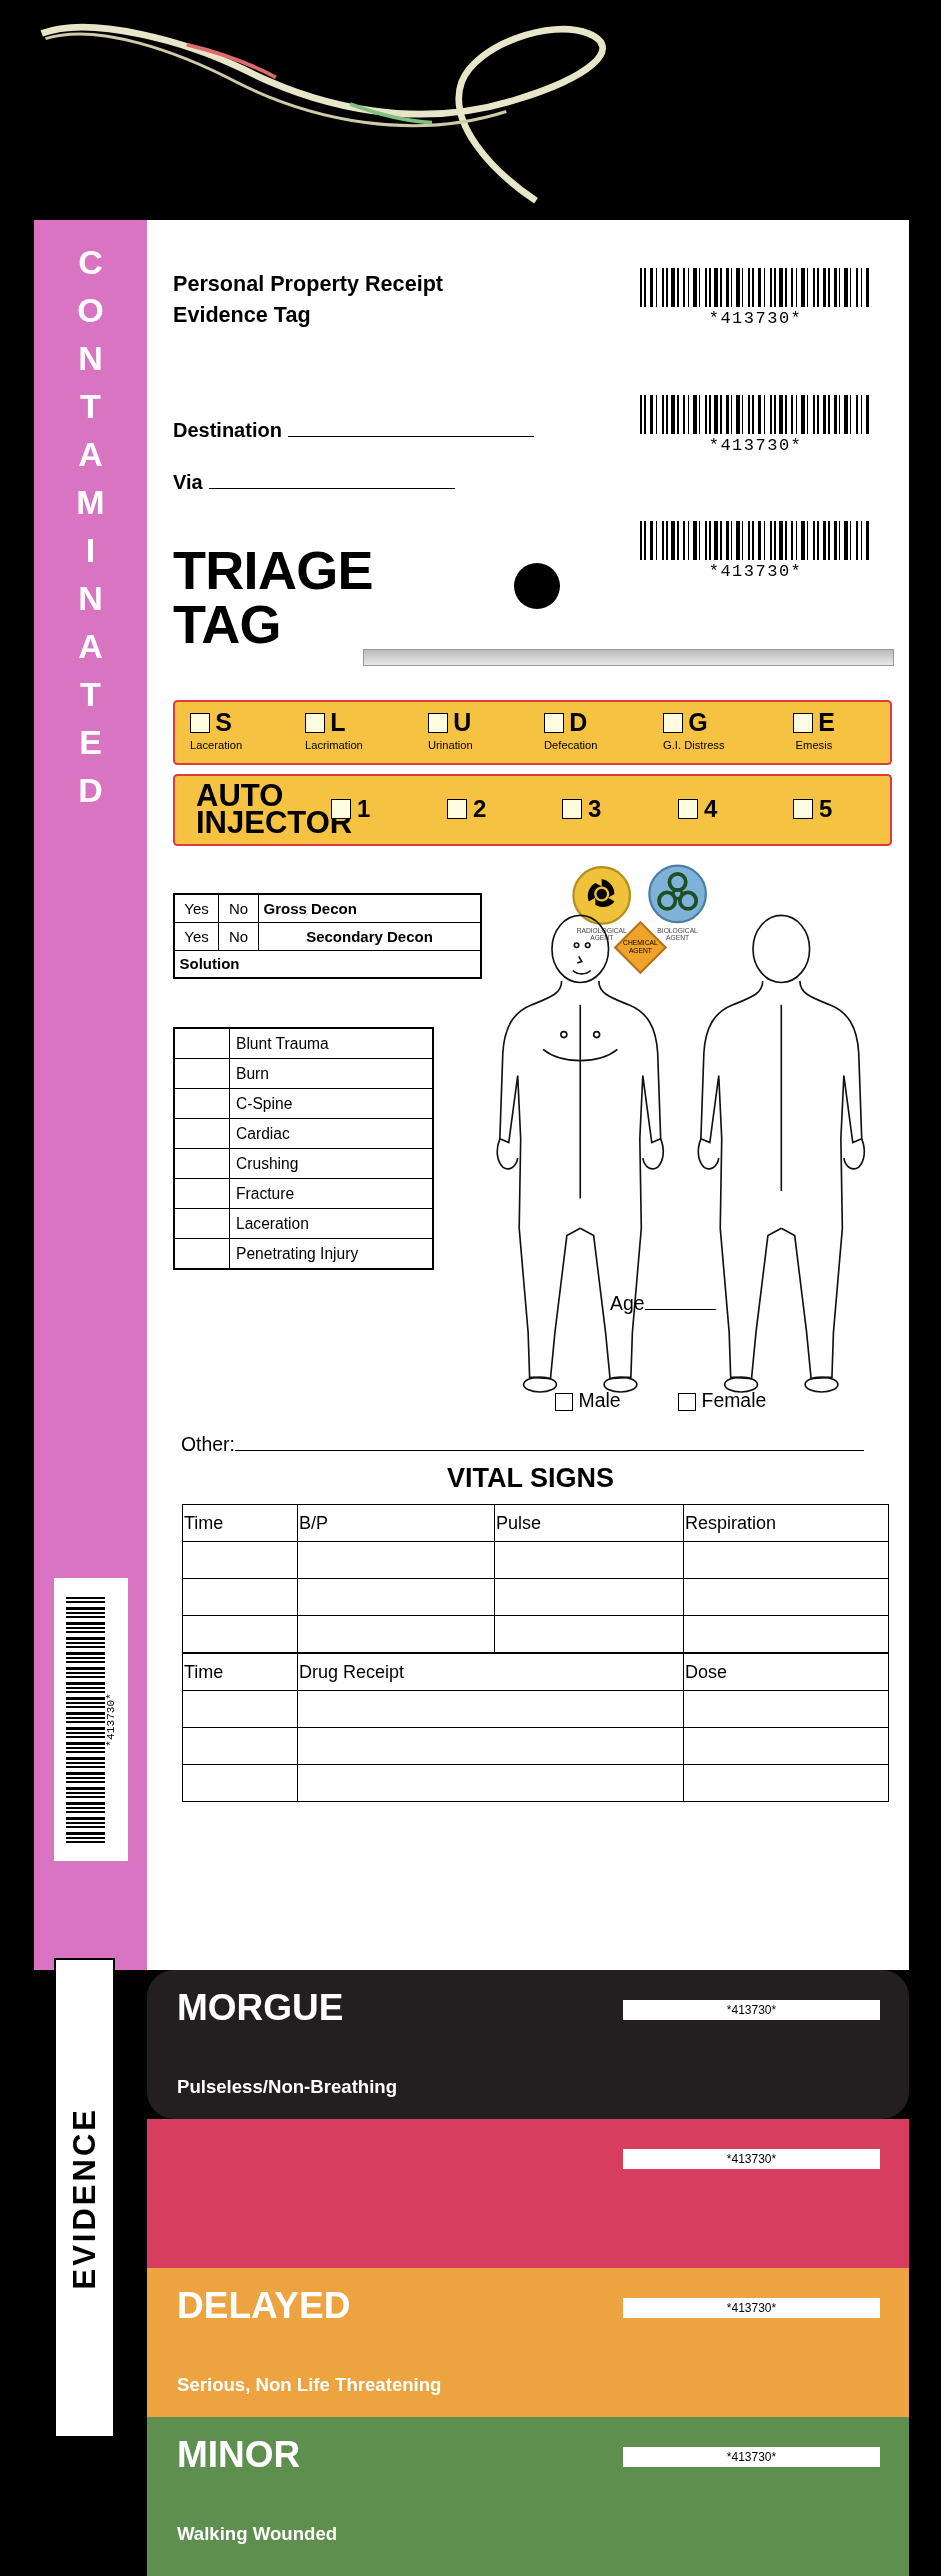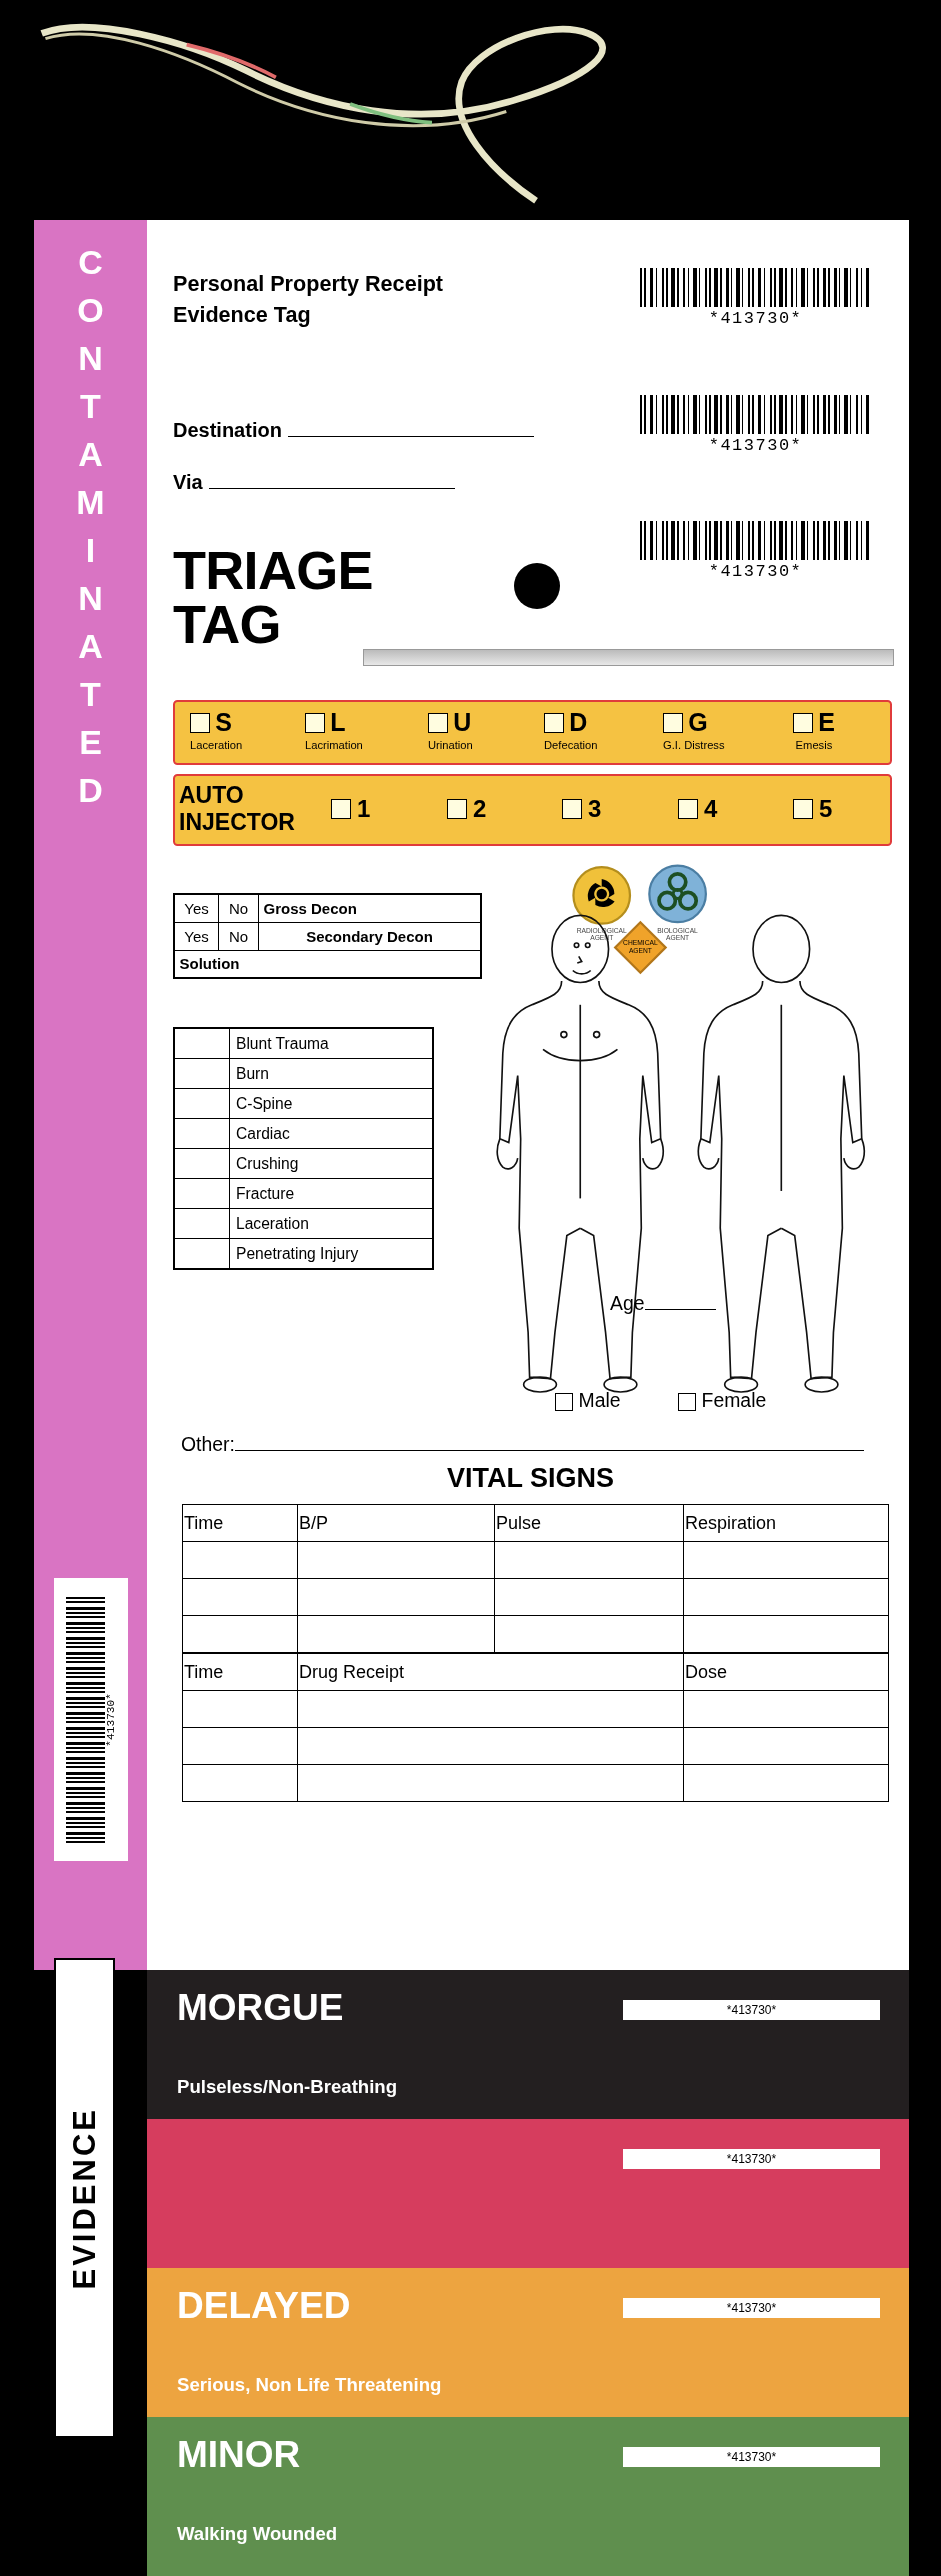--- a/index.html
+++ b/index.html
@@ -42,21 +42,21 @@
      background:linear-gradient(to bottom,#bbb,#e8e8e8);border:0.7px solid #999;}
 
   
   .sludge{position:absolute;left:173px;top:700px;width:715px;height:61px;background:#f5c242;border:2.2px solid #e03b3b;border-radius:4.5px;}
   .sludge .cell{position:absolute;top:6px;text-align:left;}
   .cb{display:inline-block;width:18px;height:18px;border:1.5px solid #000;background:#fffde0;vertical-align:middle;}
   .sl-letter{font-weight:bold;font-size:25px;vertical-align:middle;margin-left:5.2px;}
   .sl-word{font-size:11.2px;display:block;margin-top:1.5px;text-align:center;}
 
   .auto{position:absolute;left:173px;top:774px;width:715px;height:68px;background:#f5c242;border:2.2px solid #e03b3b;border-radius:4.5px;}
-  .auto-lbl{position:absolute;left:4px;top:6px;font-weight:bold;font-size:23px;line-height:27px;}
+  .auto-lbl{position:absolute;left:21px;top:6px;font-weight:bold;font-size:31px;line-height:27px;}
   .auto-item{position:absolute;top:19.4px;}
   .auto-item .num{font-weight:bold;font-size:24px;margin-left:6px;vertical-align:middle;}
 
   
   .decon{position:absolute;left:173px;top:893px;width:309px;border:2.2px solid #000;border-collapse:collapse;font-size:15px;}
   .decon td{border:0.7px solid #000;padding:3.7px 4.5px;height:19.4px;}
 
   .injtable{position:absolute;left:173px;top:1027px;width:261px;border:2.2px solid #000;border-collapse:collapse;font-size:15.6px;}
   .injtable td{border:0.7px solid #000;padding:4.5px 6px;height:20px;}
   .injtable td.blank{width:42px;}
@@ -79,21 +79,21 @@
   .vitals td.h{font-size:18px;}
   .vitals tr.thick td{border-top:2.2px solid #000;}
 
   
   .band{position:absolute;left:147px;width:762px;height:149px;}
   .band .lab{position:absolute;left:30px;top:18px;color:#fff;}
   .band .lab .big{font-weight:bold;font-size:37px;line-height:40px;}
   .band .lab .small{font-weight:bold;font-size:18.6px;margin-top:48px;}
   .band .bc2{position:absolute;left:476px;top:30px;width:257px;background:#fff;text-align:center;padding:3px 0;}
 
-  .b-morgue{top:1970px;background:#231f20;}
+  .b-morgue{top:1970px;background:#231f20;border-radius:27px;}
   .b-imm{top:2119px;background:#d63d5e;}
   .b-del{top:2268px;background:#eda440;}
   .b-min{top:2417px;background:#5f8f4e;height:159px;}
 
   .hazicons{position:absolute;left:566px;top:864px;width:164px;height:97px;}
 </style>
 </head>
 <body>
 
 <div class="tag">

